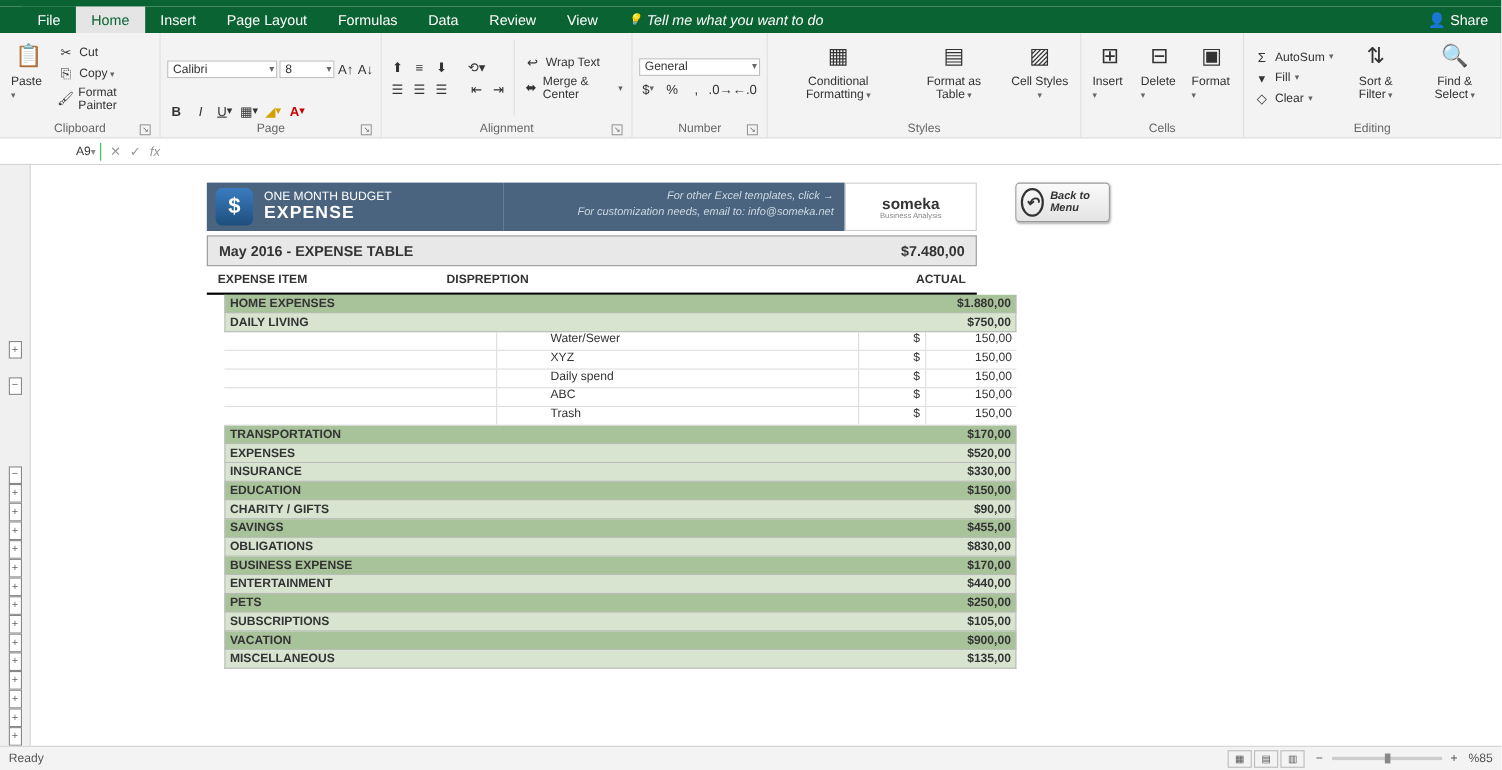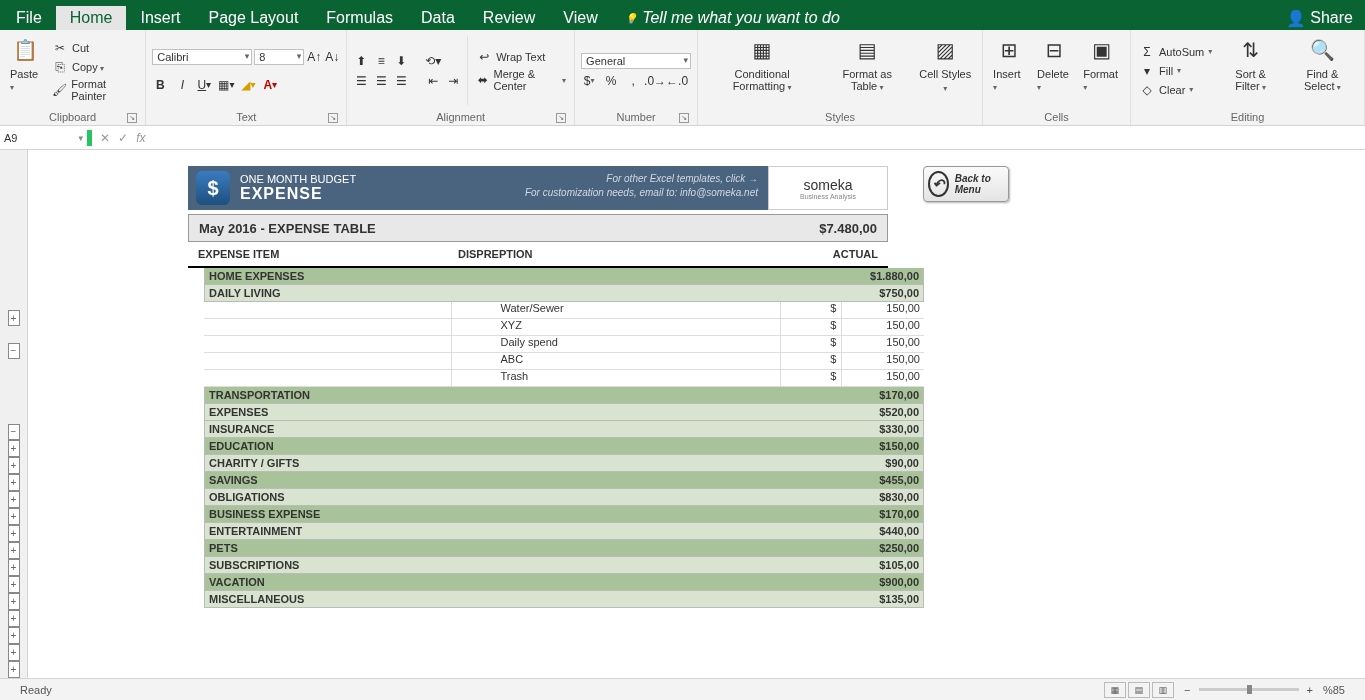--- a/index.html
+++ b/index.html
@@ -2,21 +2,21 @@
 <html><head>
 <meta charset="utf-8">
 <style>
 * { margin: 0; padding: 0; box-sizing: border-box; font-family: 'Segoe UI', Tahoma, sans-serif; }
 body { background: #fff; font-size: 12px; color: #333; overflow: hidden; width: 1365px; height: 700px; }
 
 
 .titlebar { height: 6px; background: #0a6332; }
 
 
-.tabstrip { height: 24px; background: #0a6332; display: flex; align-items: stretch; color: #fff; font-size: 16px; padding-left: 2px; }
+.tabstrip { height: 24px; background: #0a6332; display: flex; align-items: stretch; color: #fff; font-size: 13px; padding-left: 20px; }
 .tab { padding: 4px 14px; cursor: pointer; display: flex; align-items: center; }
 .tab.file { background: #0a6332; }
 .tab.active { background: #e5e5e5; color: #0a6332; }
 .tab.tell { font-style: italic; }
 .tab.tell::before { content: "💡"; margin-right: 4px; font-size: 10px; }
 .sharebtn { margin-left: auto; padding: 4px 12px; display: flex; align-items: center; gap: 4px; }
 
 
 .ribbon { height: 96px; background: #f3f3f3; border-bottom: 1px solid #d4d4d4; display: flex; font-size: 11px; }
 .rgroup { border-right: 1px solid #e0e0e0; padding: 2px 6px 0; display: flex; flex-direction: column; position: relative; }
@@ -29,21 +29,21 @@
 .bigbtn .ico { width: 32px; height: 32px; display: flex; align-items: center; justify-content: center; font-size: 20px; }
 .smallbtn { display: flex; align-items: center; gap: 4px; padding: 1px 2px; font-size: 11px; }
 .ico16 { width: 16px; height: 16px; display: inline-flex; align-items: center; justify-content: center; font-size: 12px; }
 .combo { border: 1px solid #c0c0c0; background: #fff; padding: 1px 14px 1px 4px; font-size: 11px; position: relative; min-width: 50px; }
 .combo::after { content: "▾"; position: absolute; right: 2px; top: 1px; font-size: 9px; color: #666; }
 .sep { width: 1px; background: #e0e0e0; margin: 4px 2px; }
 .dd::after { content: " ▾"; font-size: 8px; color: #666; }
 
 
 .formulabar { height: 24px; border-bottom: 1px solid #d4d4d4; display: flex; align-items: center; background: #fff; }
-.namebox { width: 92px; border-right: 5px solid #22c55e; padding: 2px 4px; display: flex; align-items: center; justify-content: space-between; background: #fff; font-size: 11px; }
+.namebox { width: 92px; border-right: 1px solid #22c55e; padding: 2px 4px; display: flex; align-items: center; justify-content: flex-end; background: #fff; font-size: 11px; }
 .fxbtns { display: flex; gap: 8px; padding: 0 8px; color: #999; }
 .fxbtns span { cursor: pointer; }
 .fxinput { flex: 1; padding: 2px 4px; border: none; }
 
 
 .gridarea { position: absolute; top: 150px; left: 0; right: 0; bottom: 22px; background: #fff; display: flex; }
 .rowheaders { width: 28px; background: #f0f0f0; border-right: 1px solid #d4d4d4; display: flex; flex-direction: column; align-items: center; padding-top: 160px; }
 .outlinebtn { width: 12px; height: 17px; border: 1px solid #888; font-size: 10px; margin: 0; display: flex; align-items: center; justify-content: center; background: #fff; color: #666; cursor: pointer; }
 .spreadsheet { flex: 1; overflow: hidden; position: relative; padding: 16px 0 0 160px; }
 
@@ -55,38 +55,38 @@
 .bh-text .big { font-size: 16px; font-weight: bold; letter-spacing: 1px; }
 .bh-mid { flex: 1; background: #4a647f; color: #cfd8e0; font-size: 10px; font-style: italic; text-align: right; padding: 6px 10px; line-height: 1.4; }
 .bh-right { width: 120px; background: #fff; border: 1px solid #ccc; display: flex; align-items: center; justify-content: center; font-family: serif; font-size: 14px; color: #333; flex-direction: column; }
 .bh-right .tag { font-size: 7px; color: #888; }
 
 .backbtn { position: absolute; left: 895px; top: 16px; width: 86px; height: 36px; background: linear-gradient(#fafafa,#e4e4e4); border: 1px solid #999; border-radius: 4px; display: flex; align-items: center; padding: 4px; gap: 6px; font-size: 10px; font-weight: bold; font-style: italic; box-shadow: 1px 1px 2px rgba(0,0,0,0.3); }
 .backbtn .arrow { width: 26px; height: 26px; border: 2px solid #333; border-radius: 50%; display: flex; align-items: center; justify-content: center; font-size: 14px; }
 
 .titlerow { width: 700px; height: 28px; background: #e8e8e8; border: 1px solid #999; display: flex; align-items: center; justify-content: space-between; padding: 0 10px; font-weight: bold; font-size: 13px; margin-top: 4px; }
 .headerrow { width: 700px; height: 26px; border-bottom: 2px solid #000; display: flex; align-items: center; padding: 0 10px; font-weight: bold; font-size: 11px; }
-.headerrow .c1 { width: 260px; }
+.headerrow .c1 { width: 208px; }
 .headerrow .c2 { flex: 1; }
 .headerrow .c3 { width: 120px; text-align: right; }
 
 .tbl { width: 720px; margin-left: 16px; }
 .catrow { height: 17px; display: flex; align-items: center; padding: 0 4px; font-weight: bold; font-size: 11px; border: 1px solid #bbb; border-top: none; }
 .catrow.dark { background: #a8c299; }
 .catrow.light { background: #d8e4d0; }
 .catrow .cname { flex: 1; }
 .catrow .cval { width: 120px; text-align: right; }
 .detailrow { height: 17px; display: flex; border-bottom: 1px solid #ddd; font-size: 11px; gap: 44px; }
 .detailrow .d1 { width: 262px; border-right: 1px solid #ddd; }
 .detailrow .d2 { width: 300px; border-right: 1px solid #ddd; padding-left: 4px; }
 .detailrow .d3 { width: 18px; border-right: 1px solid #ddd; text-align: center; }
 .detailrow .d4 { flex: 1; text-align: right; padding-right: 4px; }
 
 
-.statusbar { position: absolute; bottom: 0; left: 0; right: 0; height: 22px; background: #f3f3f3; border-top: 1px solid #d4d4d4; display: flex; align-items: center; padding: 0 20px; font-size: 11px; color: #555; }
+.statusbar { position: absolute; bottom: 0; left: 0; right: 0; height: 22px; background: #f3f3f3; border-top: 1px solid #d4d4d4; display: flex; align-items: center; padding: 0 8px; font-size: 11px; color: #555; }
 .statusbar .views { margin-left: auto; display: flex; gap: 2px; }
 .viewbtn { width: 22px; height: 16px; border: 1px solid #bbb; display: flex; align-items: center; justify-content: center; font-size: 9px; }
 .zoomslider { width: 100px; height: 3px; background: #ccc; margin: 0 8px; position: relative; }
 .zoomslider .thumb { position: absolute; left: 48%; top: -3px; width: 5px; height: 9px; background: #888; }
 </style>
 </head>
 <body>
 
 <div class="titlebar"></div>
 
@@ -126,21 +126,21 @@
         <div class="smallbtn">
             <span class="ico16">🖌</span>
             <span>Format Painter</span>
           </div>
       </div>
     </div>
     <div class="rgroup-label"><span>Clipboard</span><span class="dlaunch">↘</span></div>
   </div>
 
   <div class="rgroup">
-    <div class="rgroup-body vstack" style="gap:12px;">
+    <div class="rgroup-body vstack" style="gap:22px;justify-content:flex-end;">
       <div class="hstack">
         <div class="combo" style="width:100px">Calibri</div>
         <div class="combo" style="width:36px">8</div>
         <span class="ico16">A↑</span>
         <span class="ico16">A↓</span>
       </div>
       <div class="hstack" style="gap:6px;">
         <span class="ico16">
             <b>B</b>
           </span>
@@ -152,21 +152,21 @@
             <small>▾</small>
           </span>
         <span class="ico16">▦<small>▾</small></span>
         <span class="ico16" style="color:#d4a000">◢<small>▾</small></span>
         <span class="ico16" style="color:#c00">
             <b>A</b>
             <small>▾</small>
           </span>
       </div>
     </div>
-    <div class="rgroup-label"><span>Text</span><span class="dlaunch">↘</span></div>
+    <div class="rgroup-label"><span>Page</span><span class="dlaunch">↘</span></div>
   </div>
 
   <div class="rgroup">
     <div class="rgroup-body">
       <div class="vstack" style="gap:4px;">
         <div class="hstack" style="gap:4px;">
           <span class="ico16">⬆</span>
           <span class="ico16">≡</span>
           <span class="ico16">⬇</span>
           <span style="width:8px"></span>
@@ -320,21 +320,21 @@
         <div class="bh-text">
           <div>ONE MONTH BUDGET</div>
           <div class="big">EXPENSE</div>
         </div>
       </div>
       <div class="bh-mid">
         <div>For other Excel templates, click →</div>
         <div>For customization needs, email to: info@someka.net</div>
       </div>
       <div class="bh-right">
-        <div style="font-weight:normal">someka</div>
+        <div style="font-weight:bold">someka</div>
         <div class="tag">Business Analysis</div>
       </div>
     </div>
 
     <div class="backbtn">
       <div class="arrow">↶</div>
       <span>Back to Menu</span>
     </div>
 
     <div class="titlerow">

